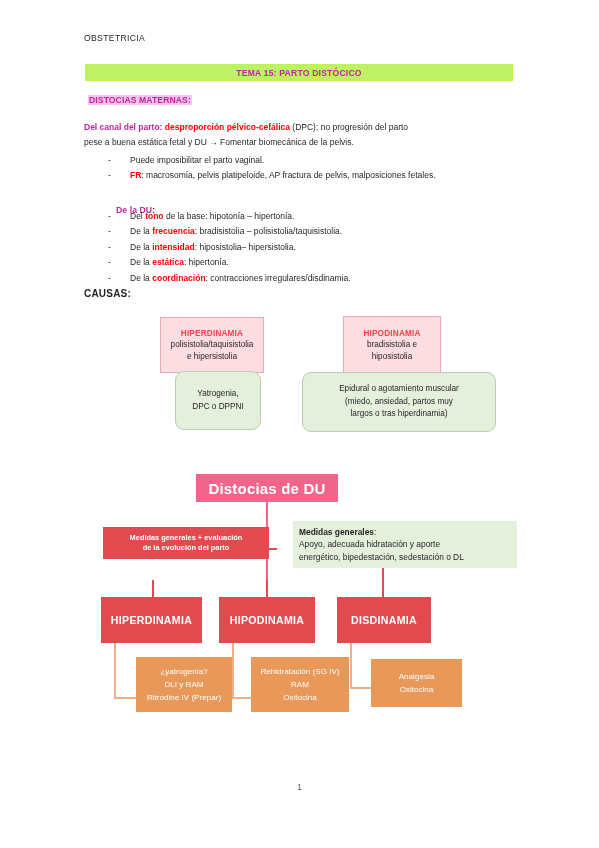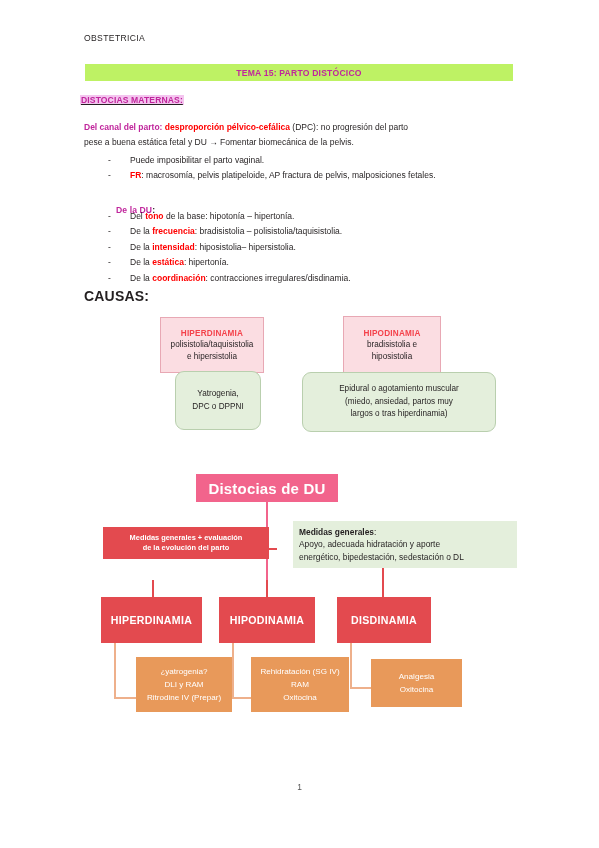--- a/index.html
+++ b/index.html
@@ -80,21 +80,21 @@
     flex: 0 0 22px;
     color: #231f20;
   }
   .bullets .txt { flex: 1; }
   .bullets b { font-weight: bold; }
 
   .causas {
     position: absolute;
     left: 84px;
     top: 288px;
-    font-size: 14px;
+    font-size: 10px;
     font-weight: bold;
     letter-spacing: .2px;
   }
 
   .box-pink {
     position: absolute;
     background: #fbdde2;
     border: 1px solid #e8a8b4;
     display: flex;
     flex-direction: column;
@@ -216,21 +216,21 @@
 <body>
 
 <div class="page">
 
   <div class="doc-header">OBSTETRICIA</div>
 
   <div class="tema-banner">
     <span>TEMA 15: PARTO DISTÓCICO</span>
   </div>
 
-  <div class="sec-heading" style="left:80px; top:95px;text-decoration:underline;">
+  <div class="sec-heading" style="left:88px; top:95px;">
     <span class="hl-pink">DISTOCIAS MATERNAS:</span>
   </div>
 
   <div class="para" style="left:84px; top:120px; width:430px;">
     <span class="magenta" style="font-weight:bold;">Del canal del parto:</span><span>&nbsp;</span><span class="red" style="font-weight:bold;">desproporción pélvico-cefálica</span><span> (DPC): no progresión del parto</span><br>
     <span>pese a buena estática fetal y DU → Fomentar biomecánica de la pelvis.</span>
   </div>
 
   <div class="bullets" style="left:108px; top:153px; width:410px;">
     <div class="row">

